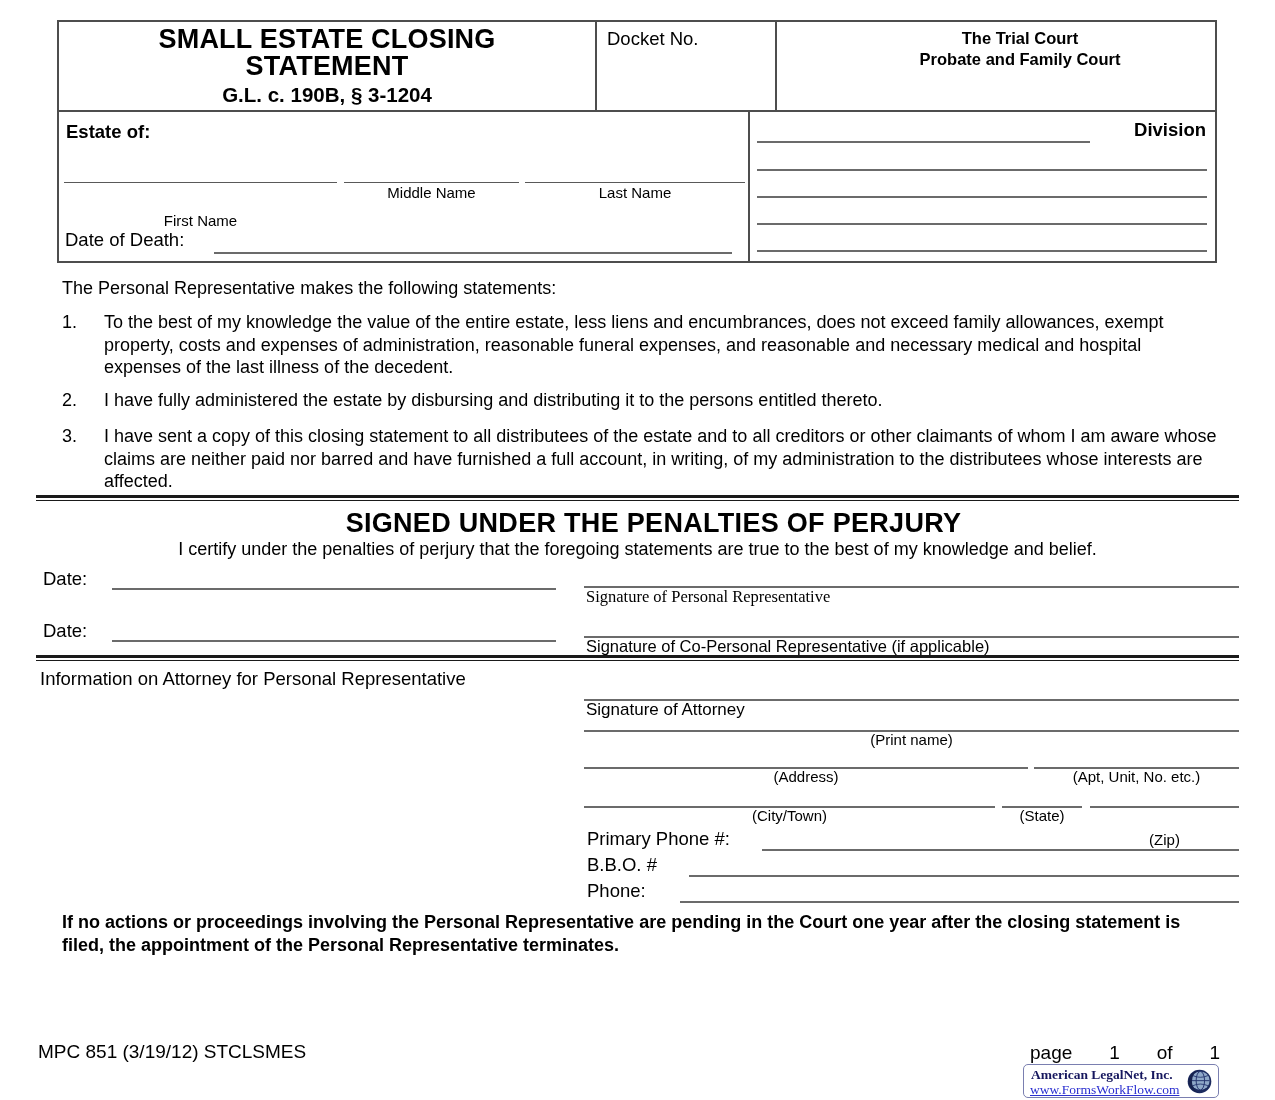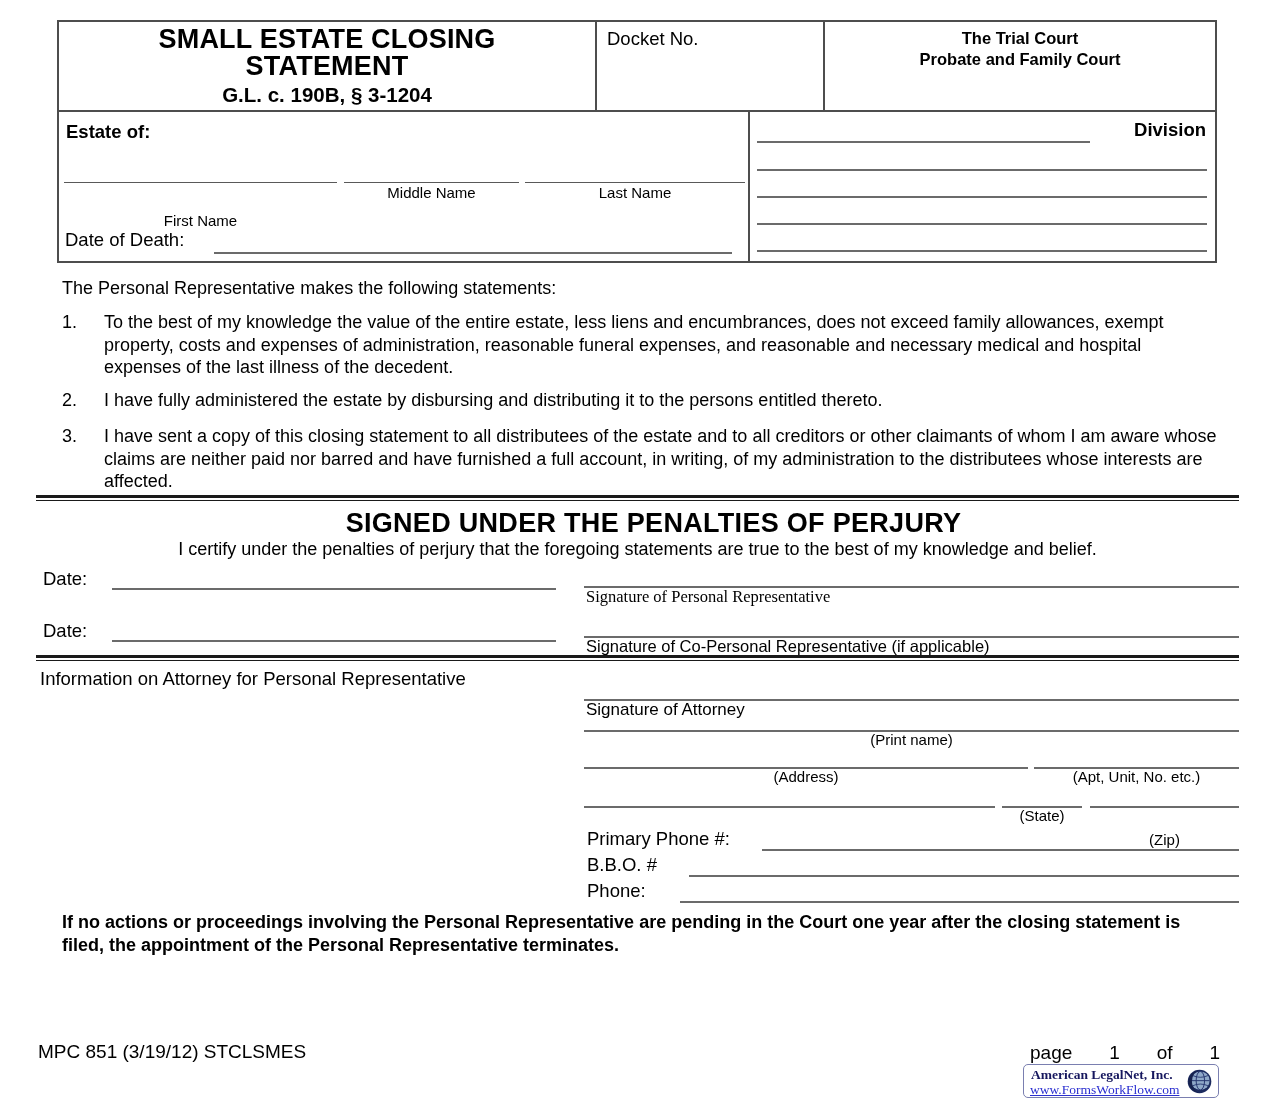--- a/index.html
+++ b/index.html
@@ -66,21 +66,21 @@
   .form-title-l2 {
     font-size: 20.5px;
     font-weight: bold;
     line-height: 27px;
     text-align: center;
     margin-top: 1px;
   }
   .cell-docket {
     position: absolute;
     left: 538px; top: 0;
-    width: 228px;
+    width: 180px;
     height: 100%;
     border-right: 2px solid #4d4d4d;
     box-sizing: border-box;
     padding: 6px 0 16px 10px;
   }
   .docket-label {
     font-size: 18.5px;
     line-height: 22px;
   }
   .cell-court {
@@ -492,20 +492,21 @@
   <div id="printname-rule"></div>
   <div id="printname-cap">(Print name)</div>
 
   <div class="addr-rule" id="address-rule"></div>
   <div class="addr-cap" id="address-cap">(Address)</div>
 
   <div class="addr-rule" id="apt-rule"></div>
   <div class="addr-cap" id="apt-cap">(Apt, Unit, No. etc.)</div>
 
   <div class="addr-rule" id="city-rule"></div>
+  <div class="addr-cap" id="city-cap">(City/Town)</div>
 
   <div class="addr-rule" id="state-rule"></div>
   <div class="addr-cap" id="state-cap">(State)</div>
 
   <div class="addr-rule" id="zip-rule"></div>
   <div class="addr-cap" id="zip-cap">(Zip)</div>
 
   <div class="contact-label" id="phone-label">Primary Phone #:</div>
   <div class="contact-rule" id="phone-rule"></div>
 

